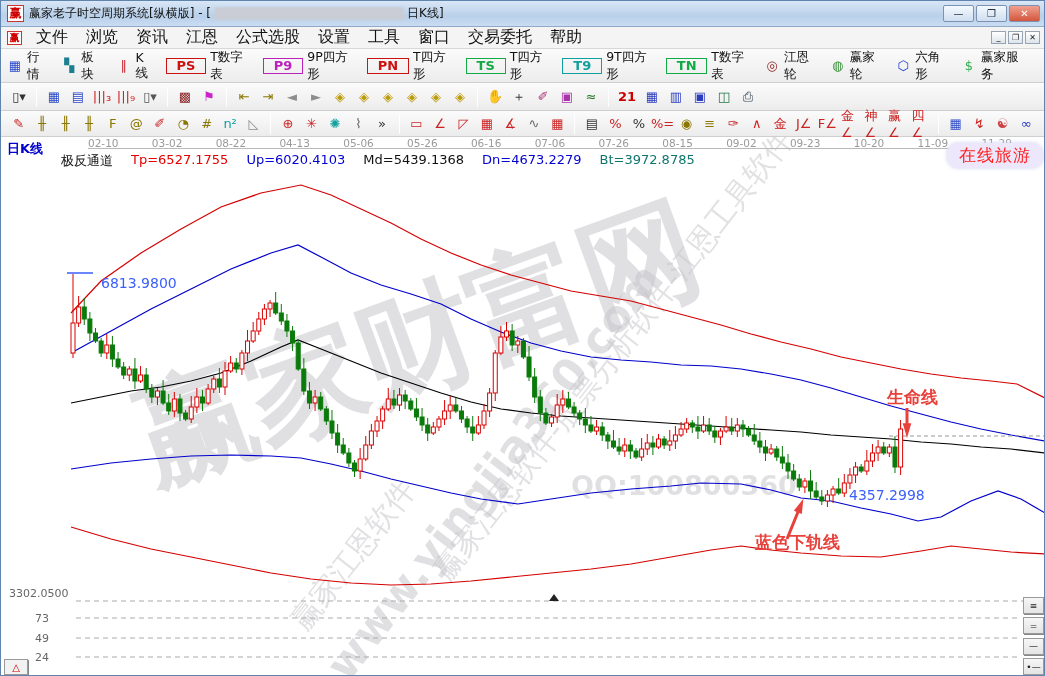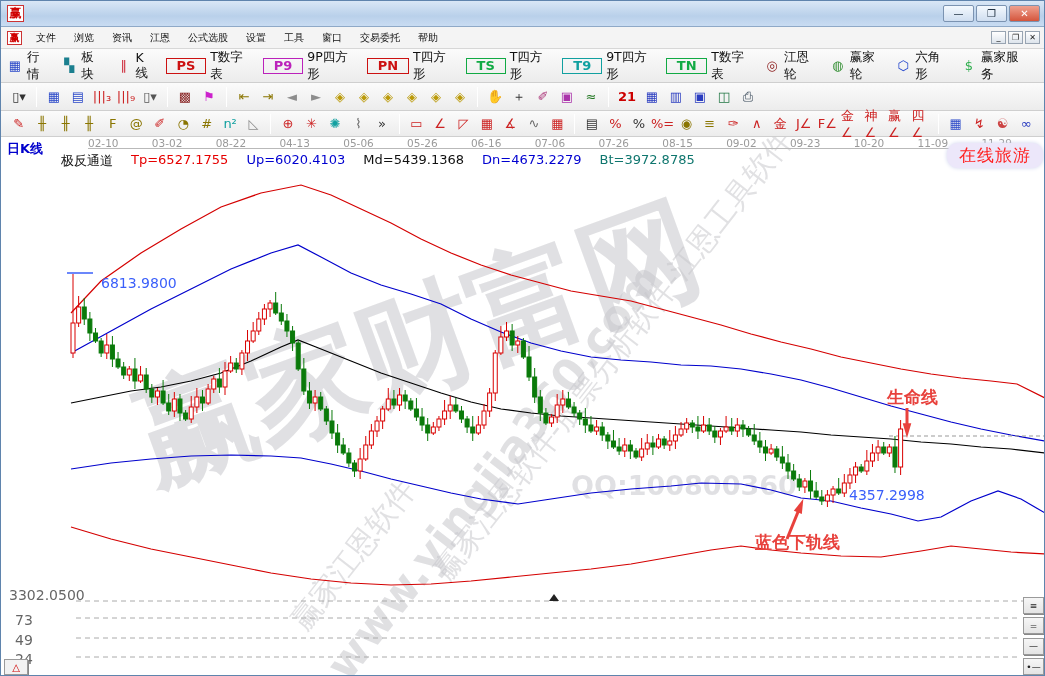--- a/index.html
+++ b/index.html
@@ -17,21 +17,21 @@
   .tb-btn{font-size:12px;color:#1133bb;background:linear-gradient(#fdfefe,#dde9f6);
     border:1px solid #8fa9c7;padding:1px 10px;margin-left:6px;cursor:pointer;}
   #title-controls{margin-left:14px;display:flex;}
   .winc{width:31px;height:17px;margin-left:2px;border:1px solid #7b93b1;border-radius:2px;
     background:linear-gradient(#f4f9fe,#cfdef0);font-size:10px;color:#234;display:flex;
     align-items:center;justify-content:center;cursor:pointer;}
   .winc.close{background:linear-gradient(#efa18f,#d4553c);color:#fff;font-weight:bold;}
   
   #menubar{position:absolute;left:0;top:26px;width:100%;height:22px;background:#f4f4f4;
     border-bottom:1px solid #d7d7d7;display:flex;align-items:center;padding:0 4px;}
-  .menu-item{font-size:10px;color:#111;padding:2px 9px;cursor:pointer;font-family:Liberation Serif, serif;}
+  .menu-item{font-size:16px;color:#111;padding:2px 9px;cursor:pointer;font-family:Liberation Serif, serif;}
   #mdi-controls{margin-left:auto;display:flex;}
   .mdic{width:15px;height:13px;border:1px solid #98a4b2;background:linear-gradient(#fff,#dde4ec);
     font-size:8px;color:#222;display:flex;align-items:center;justify-content:center;margin-left:2px;cursor:pointer;}
   
   .toolbar{position:absolute;left:0;width:100%;background:linear-gradient(#fbfbfb,#ececec);
     border-bottom:1px solid #cfcfcf;display:flex;align-items:center;padding:0 6px;}
   #toolbar1{top:48px;height:34px;}
   #toolbar2{top:82px;height:28px;}
   #toolbar3{top:110px;height:26px;}
   .tb1-item{display:flex;align-items:center;gap:4px;margin-right:13px;font-size:12.5px;color:#111;cursor:pointer;}
@@ -43,35 +43,36 @@
   
   #chartpanel{position:absolute;left:0;top:136px;width:1045px;height:540px;background:#fff;}
   #dates-row{position:absolute;left:62px;right:34px;top:0;height:12px;display:flex;
     justify-content:space-between;border-bottom:1px solid #b9b9b9;z-index:3;margin-left:25px;}
   .date-label{font-size:10.5px;color:#9a9a9a;}
   #period-label{position:absolute;left:6px;top:3px;font-size:13px;font-weight:bold;color:#0000cc;z-index:3;}
   #indicator-row{position:absolute;left:60px;top:15px;z-index:3;font-size:13px;display:flex;gap:18px;}
   #chart-svg{position:absolute;left:0;top:0;z-index:1;}
   #sector-badge{position:absolute;right:3px;top:6px;z-index:4;background:#ece7fa;border-radius:11px;
     padding:1px 12px;font-size:17px;color:#ff2222;letter-spacing:1px;box-shadow:0 0 4px #cfd4ee;}
-  .axis-label{position:absolute;font-size:14px;color:#666;z-index:3;text-align:left;width:54px;}
+  .axis-label{position:absolute;font-size:11px;color:#666;z-index:3;text-align:center;width:54px;}
   .pane-btn{position:absolute;left:1022px;width:21px;height:17px;border:1px solid #9a9a9a;
     background:linear-gradient(#f6f6f6,#e4e4e4);box-shadow:1px 1px 0 #888;z-index:4;
     font-size:9px;color:#222;display:flex;align-items:center;justify-content:center;cursor:pointer;}
   #delta-btn{position:absolute;left:3px;top:522px;width:24px;height:16px;border:1px solid #9a9a9a;
     background:#f2f2f2;box-shadow:1px 1px 0 #888;color:#d00000;font-size:10px;z-index:4;
     display:flex;align-items:center;justify-content:center;cursor:pointer;}
 </style>
 </head>
 <body>
 
 <div id="app">
 
   <div id="titlebar">
     <span class="app-logo">赢</span>
+    <span id="title-text"><span>赢家老子时空周期系统[纵横版] - [</span><span class="redacted"></span><span>日K线]</span></span>
     <span style="flex:1"></span>
     <span id="title-controls">
       <span class="winc">—</span>
       <span class="winc">❐</span>
       <span class="winc close">✕</span>
     </span>
   </div>
 
   <div id="menubar">
     <span class="app-logo" style="width:15px;height:14px;line-height:12px;font-size:10px;">赢</span>

